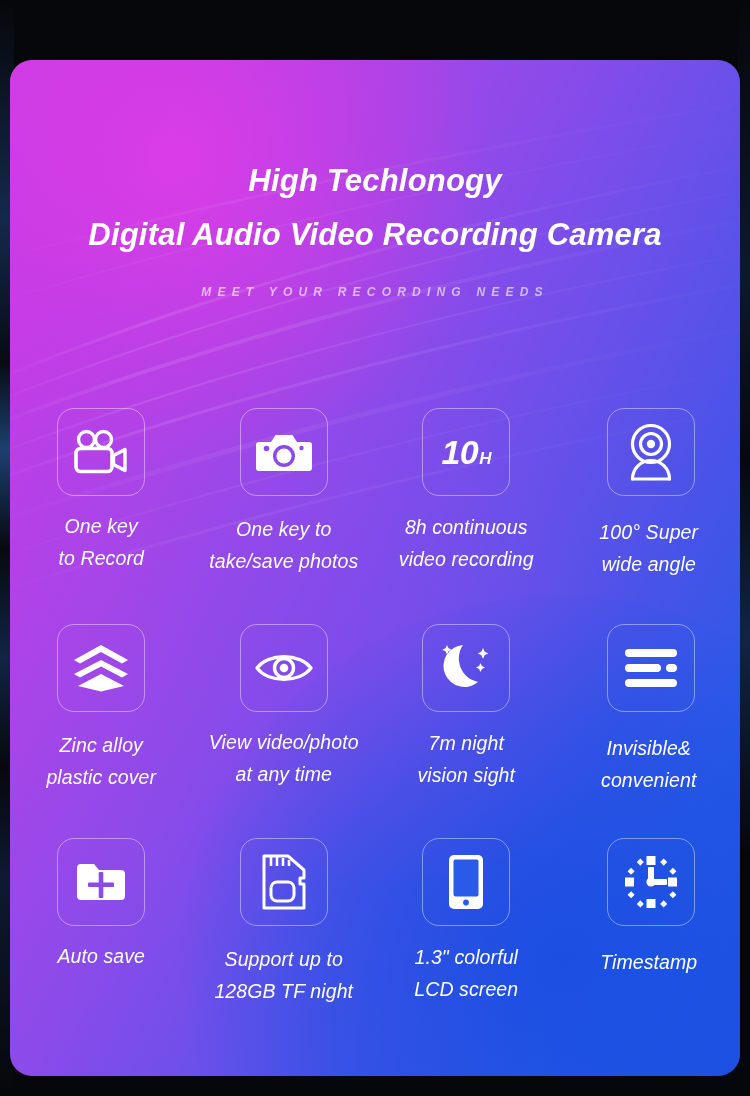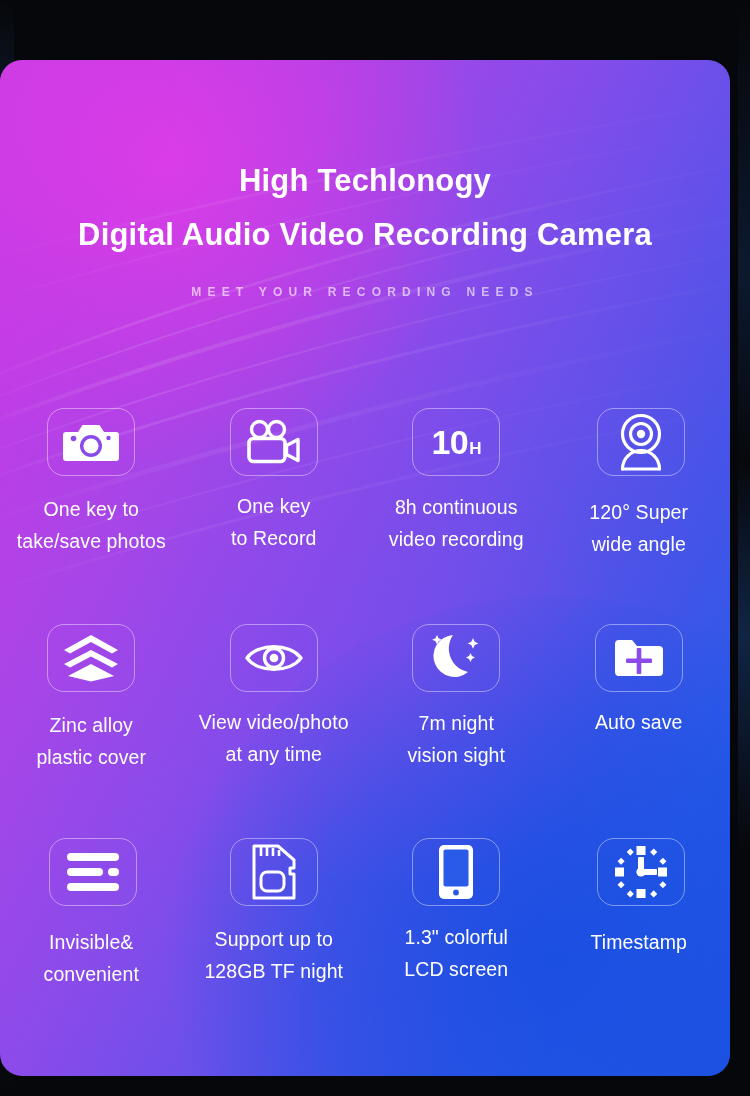--- a/index.html
+++ b/index.html
@@ -48,35 +48,36 @@
         rgba(24,58,112,.35) 25%,
         rgba(8,18,38,.1)   42%,
         rgba(30,72,138,.45) 58%,
         rgba(8,18,38,0)    78%);
     pointer-events: none;
   }
 
   
   .card {
     position: absolute;
-    left: 0;
+    left: 10px;
     top: 60px;
     width: 730px;
     height: 1016px;
     border-radius: 22px;
     overflow: hidden;
     background: linear-gradient(118deg,
         #d13ce4 0%,
         #c23ce6 12%,
         #a845e8 28%,
         #8a4bea 44%,
         #6a50ea 58%,
         #4a53e8 72%,
         #2a5ae8 86%,
         #1b52e2 100%);
+    font-style: italic;
   }
 
   
   .bloom-a, .bloom-b, .bloom-c {
     position: absolute;
     border-radius: 50%;
     pointer-events: none;
   }
   .bloom-a {
     left: -140px; top: -200px;
@@ -161,21 +162,21 @@
   .cell {
     display: flex;
     flex-direction: column;
     align-items: center;
     height: 216px;
   }
   .cell.row2 { height: 214px; }
 
   .tile {
     width: 88px;
-    height: 68px;
+    height: 88px;
     border: 1.3px solid rgba(255,255,255,.42);
     border-radius: 17px;
     display: flex;
     align-items: center;
     justify-content: center;
     position: relative;
     text-align: right;
   }
   .tile svg { display: block; }
 
@@ -261,47 +262,47 @@
     <div class="card-inner">
 
       <div class="heading-block">
         <div class="title-1">High Techlonogy</div>
         <div class="title-2">Digital Audio Video Recording Camera</div>
         <div class="subtitle">MEET YOUR RECORDING NEEDS</div>
       </div>
 
       <div class="grid">
 
+        <div class="cell c1">
+          <div class="tile">
+            <svg width="58" height="46" viewBox="0 0 58 46">
+              <circle cx="14.5" cy="10.5" r="8" fill="none" stroke="#fff" stroke-width="3.4"></circle>
+              <circle cx="31.5" cy="10.5" r="8" fill="none" stroke="#fff" stroke-width="3.4"></circle>
+              <rect x="4" y="19.5" width="36" height="23" rx="4.5" fill="none" stroke="#fff" stroke-width="3.6"></rect>
+              <path d="M41.5 26.5 L53 20.5 L53 41.5 L41.5 35.5 Z" fill="none" stroke="#fff" stroke-width="3.4" stroke-linejoin="round"></path>
+            </svg>
+          </div>
+          <div class="caption">One key
+to Record</div>
+        </div>
+
         <div class="cell c2">
           <div class="tile">
             <svg width="56" height="44" viewBox="0 0 56 44">
               <path d="M3 12 h12 l4.5 -7 h17 l4.5 7 h12 a3 3 0 0 1 3 3 v23 a3 3 0 0 1 -3 3 h-50 a3 3 0 0 1 -3 -3 v-23 a3 3 0 0 1 3 -3 z" fill="#fff"></path>
               <circle cx="28" cy="26" r="11" fill="#8a4bea"></circle>
               <circle cx="28" cy="26" r="7.6" fill="#fff"></circle>
               <circle cx="10.5" cy="18.5" r="2.8" fill="#8a4bea"></circle>
               <circle cx="45.5" cy="18" r="2.2" fill="#8a4bea"></circle>
             </svg>
           </div>
           <div class="caption">One key to
 take/save photos</div>
         </div>
 
-        <div class="cell c1">
-          <div class="tile">
-            <svg width="58" height="46" viewBox="0 0 58 46">
-              <circle cx="14.5" cy="10.5" r="8" fill="none" stroke="#fff" stroke-width="3.4"></circle>
-              <circle cx="31.5" cy="10.5" r="8" fill="none" stroke="#fff" stroke-width="3.4"></circle>
-              <rect x="4" y="19.5" width="36" height="23" rx="4.5" fill="none" stroke="#fff" stroke-width="3.6"></rect>
-              <path d="M41.5 26.5 L53 20.5 L53 41.5 L41.5 35.5 Z" fill="none" stroke="#fff" stroke-width="3.4" stroke-linejoin="round"></path>
-            </svg>
-          </div>
-          <div class="caption">One key
-to Record</div>
-        </div>
-
         <div class="cell c3">
           <div class="tile">
             <div class="tile-text">
               <span>10</span>
                 <span class="unit">H</span>
             </div>
           </div>
           <div class="caption">8h continuous
 video recording</div>
         </div>
@@ -309,21 +310,21 @@
         <div class="cell c4">
           <div class="tile">
             <svg width="52" height="58" viewBox="0 0 52 58">
               <circle cx="26" cy="21" r="18.5" fill="none" stroke="#fff" stroke-width="3.2"></circle>
               <circle cx="26" cy="21" r="10.5" fill="none" stroke="#fff" stroke-width="3.2"></circle>
               <circle cx="26" cy="21" r="4.2" fill="#fff"></circle>
               <path d="M7.5 56 A18.5 18.5 0 0 1 44.5 56" fill="none" stroke="#fff" stroke-width="3.2" stroke-linecap="round"></path>
               <line x1="7.5" y1="56" x2="44.5" y2="56" stroke="#fff" stroke-width="3.2" stroke-linecap="round"></line>
             </svg>
           </div>
-          <div class="caption">120° Super
+          <div class="caption">100° Super
 wide angle</div>
         </div>
 
         <div class="cell c2 row2">
           <div class="tile">
             <svg width="58" height="50" viewBox="0 0 58 50">
               <path d="M29 2 L56 17 L50 20.5 L29 9 L8 20.5 L2 17 Z" fill="#fff"></path>
               <path d="M29 17 L56 31 L50 34.5 L29 23.5 L8 34.5 L2 31 Z" fill="#fff"></path>
               <path d="M29 31 L52 43 L29 48.5 L6 43 Z" fill="#fff"></path>
             </svg>
@@ -350,42 +351,42 @@
               <path d="M40 40 A21 21 0 1 1 25 3 A24 24 0 0 0 40 40 Z" fill="#fff"></path>
               <path d="M9 3 l1.5 3.3 l3.3 1.5 l-3.3 1.5 l-1.5 3.3 l-1.5 -3.3 l-3.3 -1.5 l3.3 -1.5 Z" fill="#fff"></path>
               <path d="M45 6 l1.7 3.7 l3.7 1.7 l-3.7 1.7 l-1.7 3.7 l-1.7 -3.7 l-3.7 -1.7 l3.7 -1.7 Z" fill="#fff"></path>
               <path d="M42.5 21 l1.4 3.1 l3.1 1.4 l-3.1 1.4 l-1.4 3.1 l-1.4 -3.1 l-3.1 -1.4 l3.1 -1.4 Z" fill="#fff"></path>
             </svg>
           </div>
           <div class="caption">7m night
 vision sight</div>
         </div>
 
-        <div class="cell c1 row2">
-          <div class="tile">
-            <svg width="52" height="42" viewBox="0 0 52 42">
-              <path d="M2 7 a4 4 0 0 1 4 -4 h13 l5 6 h22 a4 4 0 0 1 4 4 v22 a4 4 0 0 1 -4 4 h-40 a4 4 0 0 1 -4 -4 Z" fill="#fff"></path>
-              <rect x="13" y="21.5" width="26" height="4.6" rx="1" fill="#8a4bea"></rect>
-              <rect x="23.7" y="11" width="4.6" height="26" rx="1" fill="#8a4bea"></rect>
-            </svg>
-          </div>
-          <div class="caption">Auto save</div>
-        </div>
-
         <div class="cell c4 row2">
           <div class="tile">
             <svg width="54" height="40" viewBox="0 0 54 40">
               <rect x="1" y="1" width="52" height="8" rx="4" fill="#fff"></rect>
               <rect x="1" y="16" width="36" height="8" rx="4" fill="#fff"></rect>
               <rect x="42" y="16" width="11" height="8" rx="4" fill="#fff"></rect>
               <rect x="1" y="31" width="52" height="8" rx="4" fill="#fff"></rect>
             </svg>
           </div>
           <div class="caption">Invisible&amp;
 convenient</div>
+        </div>
+
+        <div class="cell c1 row2">
+          <div class="tile">
+            <svg width="52" height="42" viewBox="0 0 52 42">
+              <path d="M2 7 a4 4 0 0 1 4 -4 h13 l5 6 h22 a4 4 0 0 1 4 4 v22 a4 4 0 0 1 -4 4 h-40 a4 4 0 0 1 -4 -4 Z" fill="#fff"></path>
+              <rect x="13" y="21.5" width="26" height="4.6" rx="1" fill="#8a4bea"></rect>
+              <rect x="23.7" y="11" width="4.6" height="26" rx="1" fill="#8a4bea"></rect>
+            </svg>
+          </div>
+          <div class="caption">Auto save</div>
         </div>
 
         <div class="cell c2 row2">
           <div class="tile">
             <svg width="46" height="58" viewBox="0 0 46 58">
               <path d="M3 3 h24 l16 14 v8 h-4 v6 h4 v24 h-40 Z" fill="none" stroke="#fff" stroke-width="3" stroke-linejoin="round"></path>
               <g stroke="#fff" stroke-width="2.6" stroke-linecap="butt">
                 <line x1="10" y1="4" x2="10" y2="13"></line>
                 <line x1="16" y1="4" x2="16" y2="13"></line>
                 <line x1="22" y1="5" x2="22" y2="13"></line>

